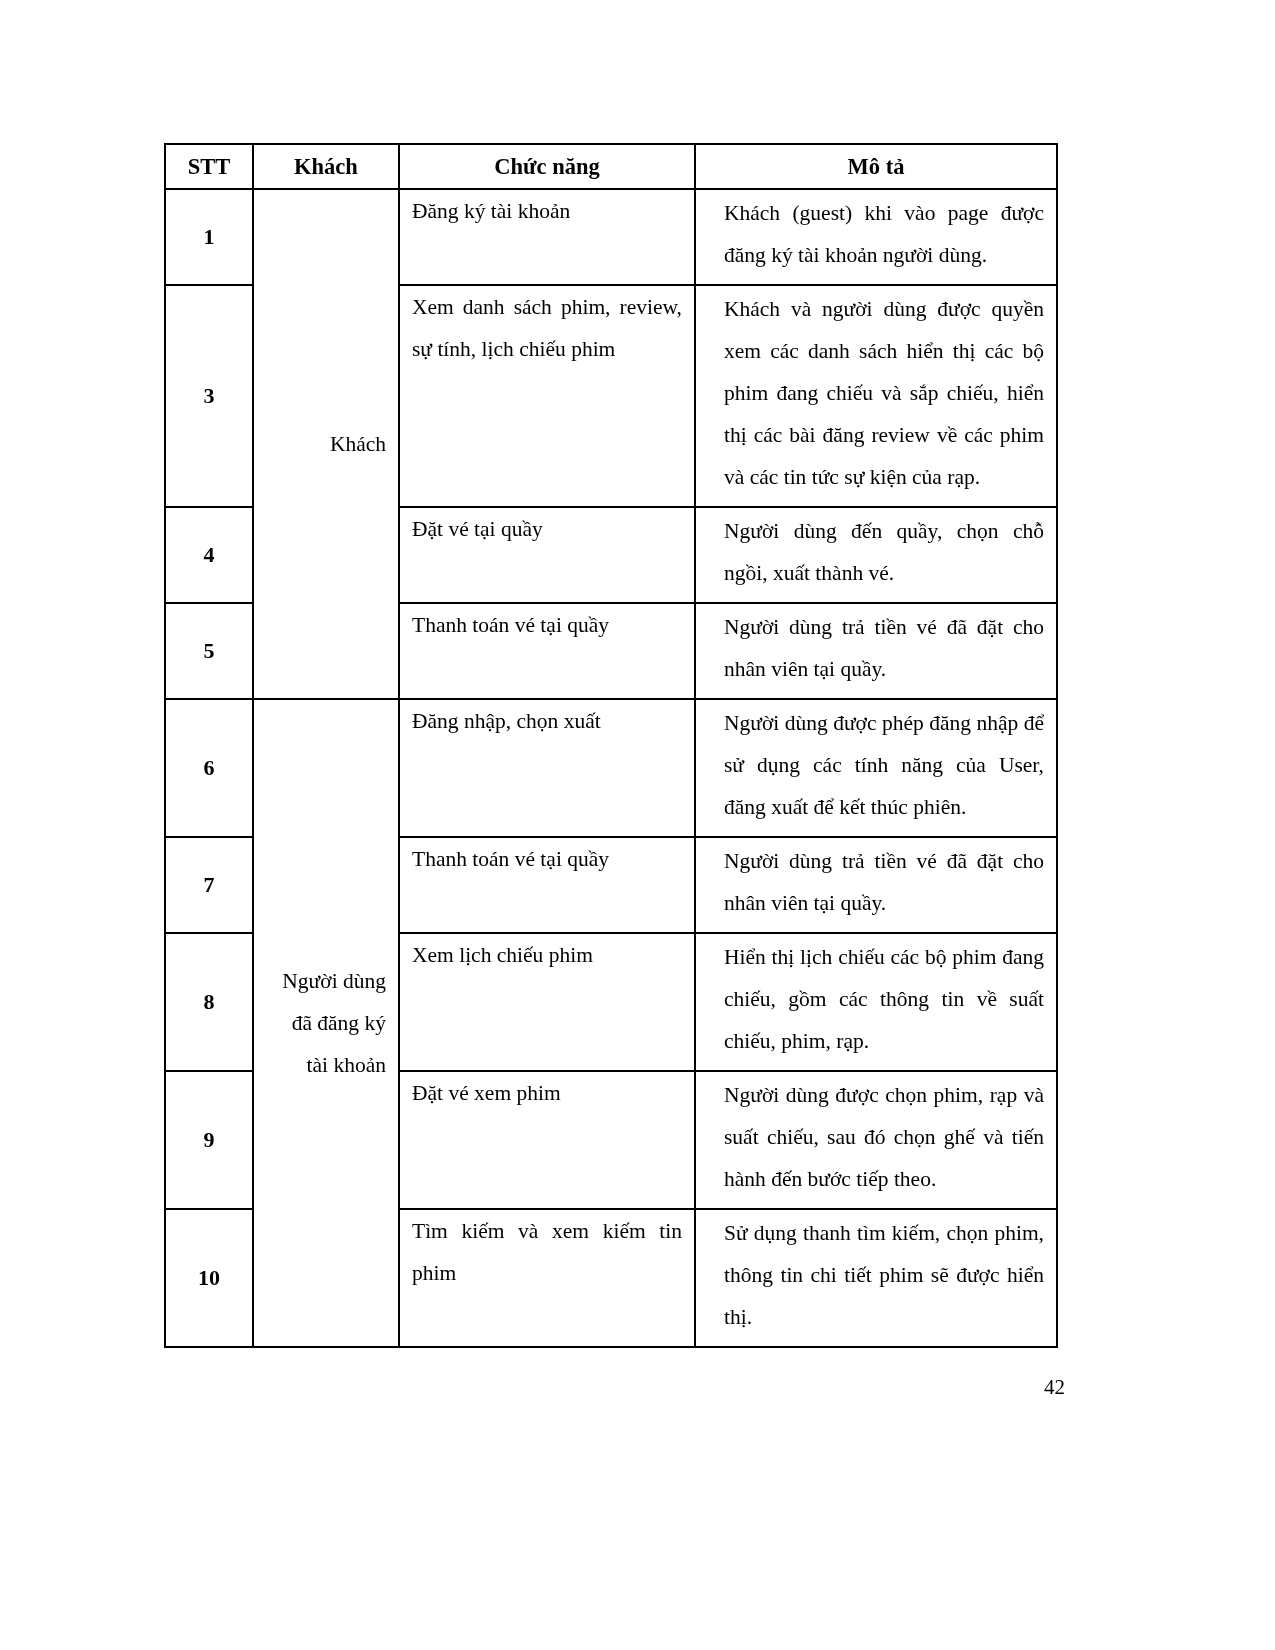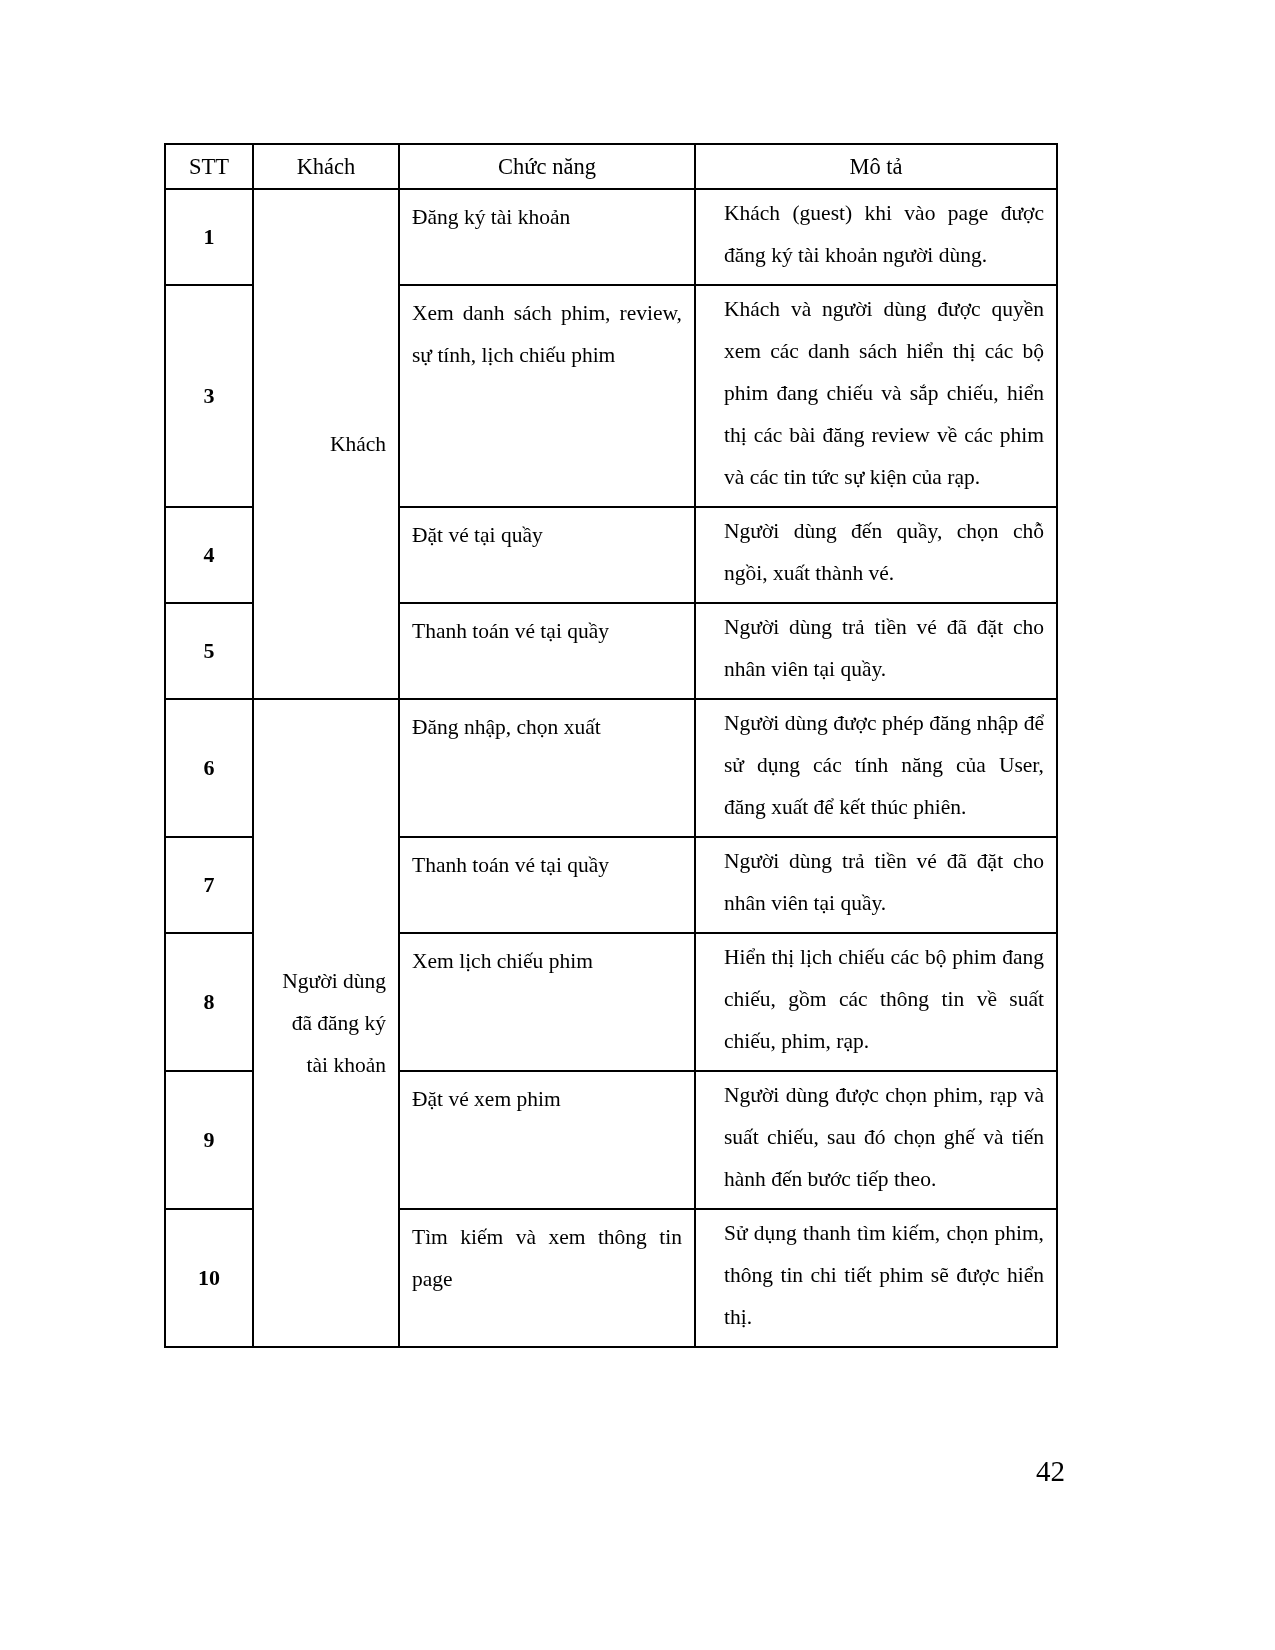--- a/index.html
+++ b/index.html
@@ -24,21 +24,21 @@
     table-layout: fixed;
     width: 892px;
   }
   table.perm th,
   table.perm td {
     border: 2px solid #000000;
     word-wrap: break-word;
   }
   table.perm th {
     font-size: 22.5px;
-    font-weight: normal;
+    font-weight: bold;
     text-align: center;
     padding: 7px 6px;
     line-height: 1.3;
   }
   td.stt {
     text-align: center;
     vertical-align: middle;
     font-weight: bold;
     font-size: 22px;
     padding: 4px;
@@ -48,36 +48,36 @@
     vertical-align: middle;
     font-size: 21.5px;
     line-height: 42px;
     padding: 4px 12px;
   }
   td.func {
     vertical-align: top;
     text-align: justify;
     font-size: 21.5px;
     line-height: 42px;
-    padding: 6px 12px 8px 12px;
+    padding: 0 12px 8px 12px;
   }
   td.desc {
     vertical-align: top;
     text-align: justify;
     font-size: 21.5px;
     line-height: 42px;
     padding: 2px 12px 8px 28px;
   }
   .page-number {
     position: absolute;
-    top: 1455px;
+    top: 1375px;
     left: 0;
     width: 1065px;
     text-align: right;
-    font-size: 29px;
+    font-size: 21px;
   }
 </style>
 </head>
 <body>
 
 <div class="sheet">
 
   <table class="perm">
     <colgroup>
       <col style="width:88px">
@@ -133,21 +133,21 @@
         <td class="func">Xem lịch chiếu phim</td>
         <td class="desc">Hiển thị lịch chiếu các bộ phim đang chiếu, gồm các thông tin về suất chiếu, phim, rạp.</td>
       </tr>
       <tr>
         <td class="stt">9</td>
         <td class="func">Đặt vé xem phim</td>
         <td class="desc">Người dùng được chọn phim, rạp và suất chiếu, sau đó chọn ghế và tiến hành đến bước tiếp theo.</td>
       </tr>
       <tr>
         <td class="stt">10</td>
-        <td class="func">Tìm kiếm và xem thông tin page</td>
+        <td class="func">Tìm kiếm và xem kiếm tin phim</td>
         <td class="desc">Sử dụng thanh tìm kiếm, chọn phim, thông tin chi tiết phim sẽ được hiển thị.</td>
       </tr>
     </tbody>
   </table>
 
   <div class="page-number">42</div>
 
 </div>
 
 </body></html>

